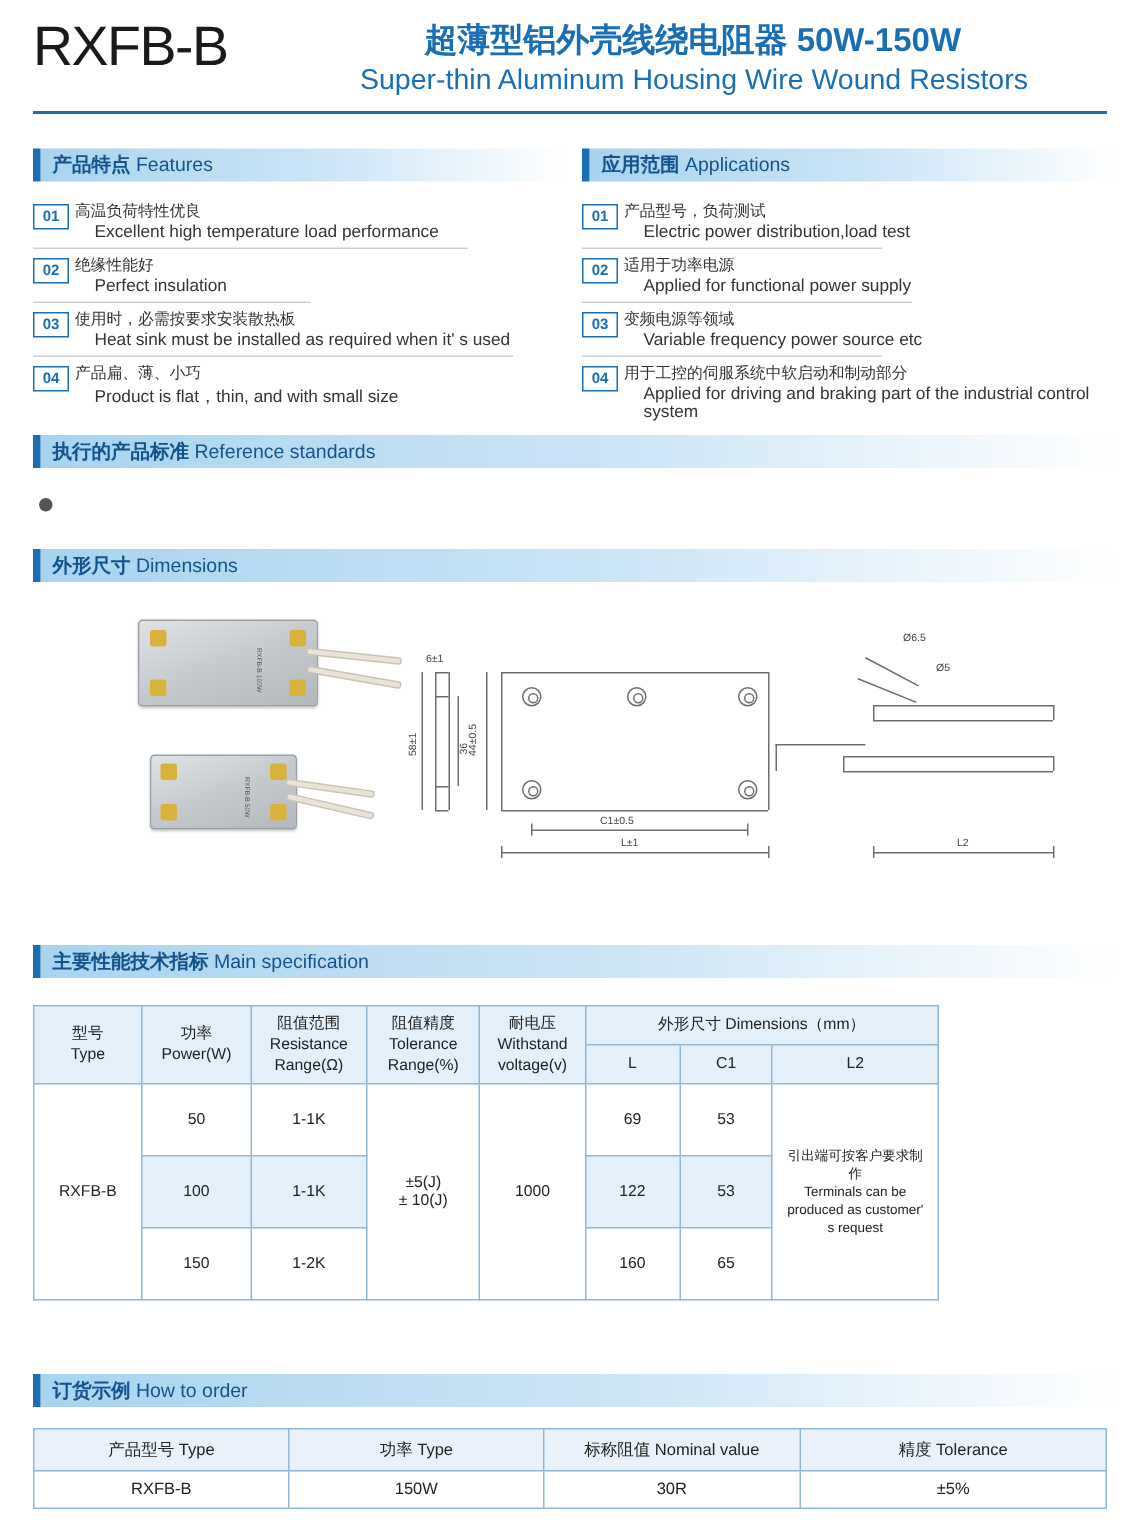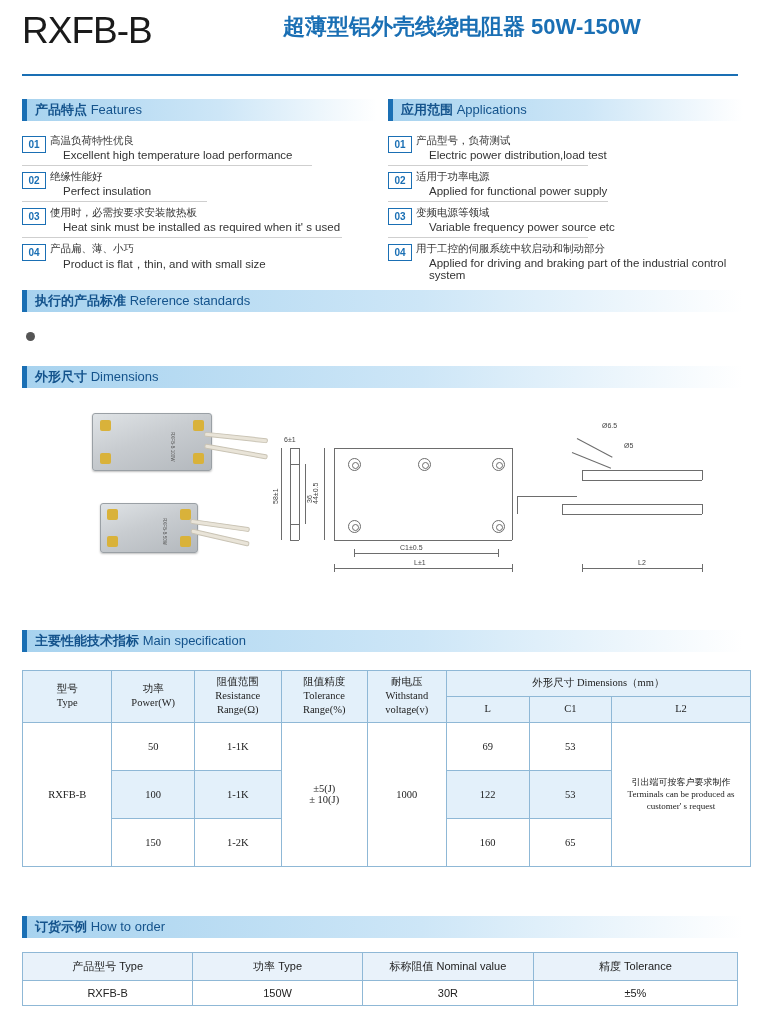--- a/index.html
+++ b/index.html
@@ -83,42 +83,43 @@
   .ln{position:absolute;background:#6d6d6d;}
   .hln{height:1px;}
   .vln{width:1px;}
   .dim{position:absolute;font-size:7px;color:#444;}
   .circ{position:absolute;width:11px;height:11px;border:1px solid #6d6d6d;border-radius:50%;}
   .circ i{position:absolute;left:3px;top:3px;width:5px;height:5px;border:1px solid #6d6d6d;border-radius:50%;}
 
   
   table{border-collapse:collapse;}
   .spec{
-    position:absolute;left:22px;top:670px;width:729px;
-    font-size:10.5px;color:#222;font-family:Liberation Serif, serif;
+    position:absolute;left:22px;top:670px;width:604px;
+    font-size:10.5px;color:#222;
   }
   .spec td,.spec th{border:1px solid #8fb8d6;text-align:center;vertical-align:middle;}
   .spec th{background:#e3f0fa;font-weight:normal;padding:4px 2px;line-height:1.35;}
   .spec td{padding:5px 2px;}
   .spec tr.alt td.hl{background:#e3f0fa;}
 
   .order{
     position:absolute;left:22px;top:952px;width:716px;font-size:11px;color:#222;
   }
   .order td{border:1px solid #8fb8d6;text-align:center;padding:6px 2px;}
   .order thead td{background:#e9f2fa;}
 </style>
 </head>
 <body>
 
 <div class="page">
 
   <div class="header">
     <div class="model">RXFB-B</div>
     <div class="cn">超薄型铝外壳线绕电阻器 50W-150W</div>
+    <div class="en">Super-thin Aluminum Housing Wire Wound Resistors</div>
     <div class="rule"></div>
   </div>
 
   <div class="bar" style="left:22px;top:99px;width:350px;">
     <div class="txt"><span>产品特点</span>
       <span class="en">Features</span></div>
   </div>
 
   <div class="bar" style="left:388px;top:99px;width:350px;">
     <div class="txt"><span>应用范围</span>

